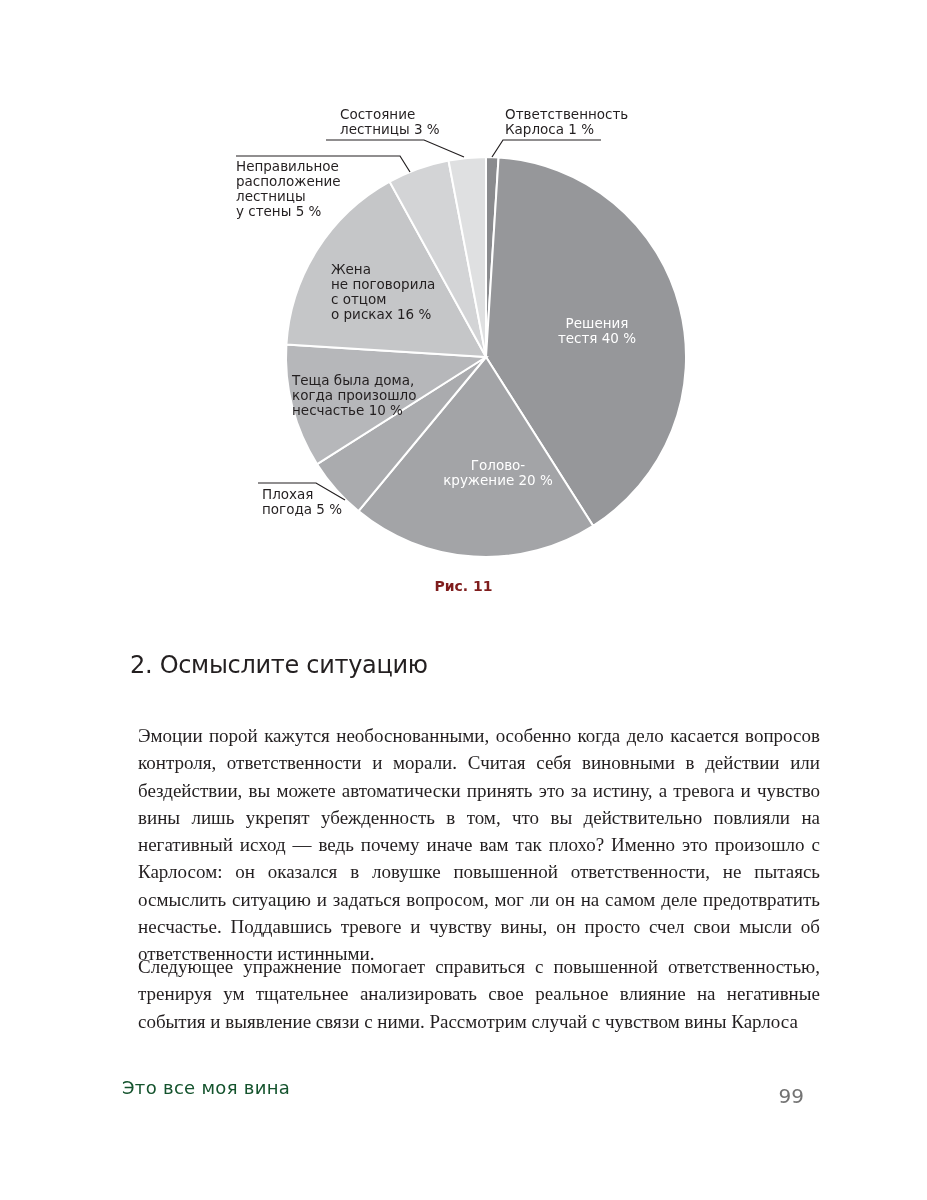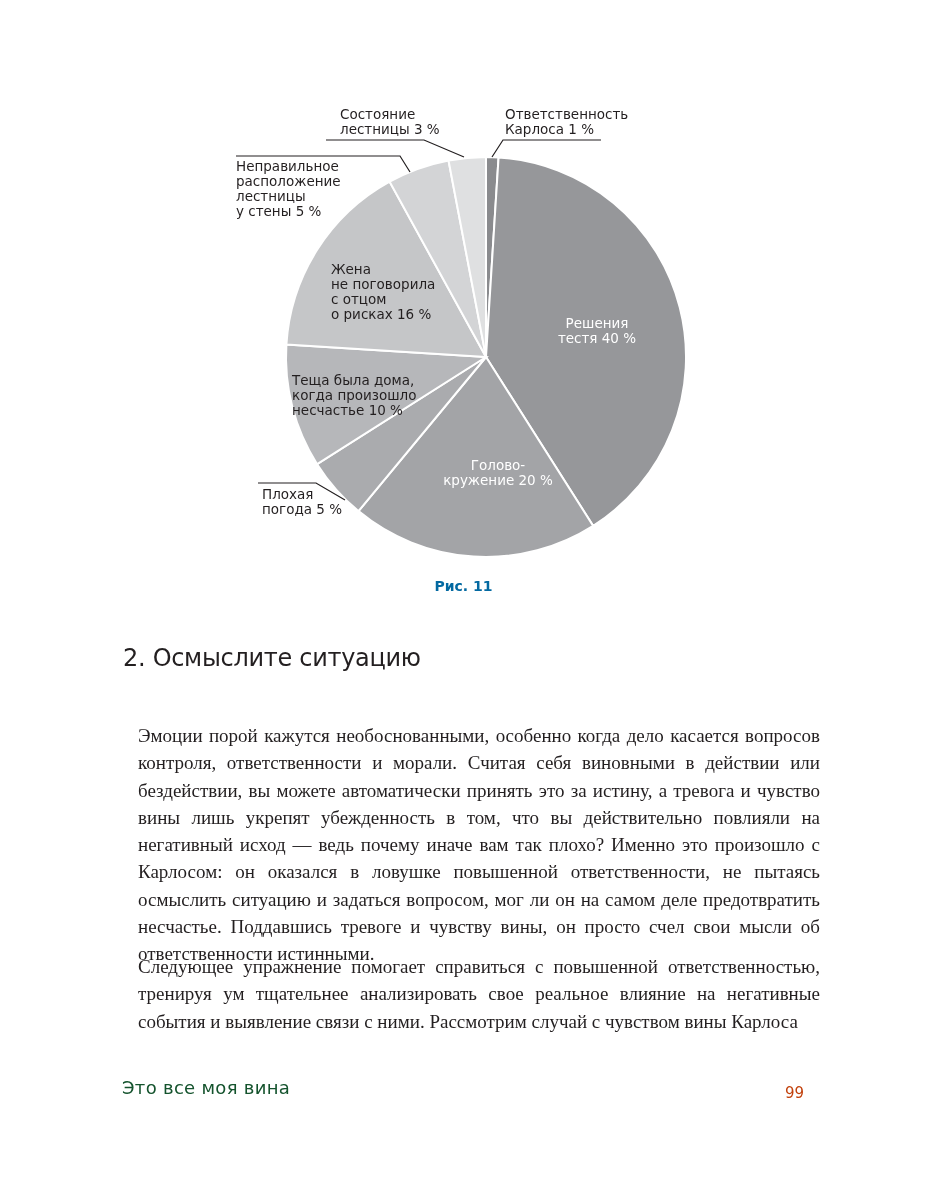--- a/index.html
+++ b/index.html
@@ -2,32 +2,32 @@
 <html><head>
 <meta charset="utf-8">
 <style>
   html, body { margin: 0; padding: 0; background: #ffffff; }
   body { width: 927px; height: 1200px; position: relative; overflow: hidden; }
   .page { position: absolute; left: 0; top: 0; width: 927px; height: 1200px; background: #fff; }
   svg.chart { position: absolute; left: 0; top: 0; width: 927px; height: 620px; }
   .lbl { font-family: "DejaVu Sans", sans-serif; font-size: 13.5px; fill: #231f20; }
   .lbl-in { font-family: "DejaVu Sans", sans-serif; font-size: 13.5px; fill: #ffffff; }
   .caption { position: absolute; left: 0; width: 927px; top: 578px; text-align: center;
-    font-family: "DejaVu Sans", sans-serif; font-weight: bold; font-size: 14px; color: #0369a1; }
-  h2.section { position: absolute; left: 122px; top: 643px; margin: 1px;
+    font-family: "DejaVu Sans", sans-serif; font-weight: bold; font-size: 14px; color: #7f1d1d; }
+  h2.section { position: absolute; left: 122px; top: 643px; margin: 8px;
     font-family: "DejaVu Sans", sans-serif; font-weight: normal; font-size: 24px; color: #231f20; letter-spacing: -0.3px; }
   .para { position: absolute; left: 122px; width: 682px; margin: 16px;
     font-family: "Liberation Serif", serif; font-size: 19px; line-height: 27.3px; color: #231f20;
     text-align: justify; hyphens: manual; }
   .p1 { top: 706px; }
   .p2 { top: 937px; }
   .footer-title { position: absolute; left: 122px; top: 1077px;
     font-family: "DejaVu Sans", sans-serif; font-size: 18px; color: #14532d; letter-spacing: 0.3px; }
   .footer-page { position: absolute; right: 123px; top: 1084px;
-    font-family: "DejaVu Sans", sans-serif; font-size: 15px; color: #c2410c; }
+    font-family: "DejaVu Sans", sans-serif; font-size: 20px; color: #737373; }
 </style>
 </head>
 <body>
 
 <div class="page">
   <svg class="chart" viewBox="0 0 927 620" xmlns="http://www.w3.org/2000/svg">
     <g id="slices">
         <path d="M486,357 L486.00,157.00 A200,200 0 0 1 498.56,157.39 Z" fill="#8a8b8e" stroke="#ffffff" stroke-width="2"></path>
         <path d="M486,357 L498.56,157.39 A200,200 0 0 1 593.17,525.87 Z" fill="#96979a" stroke="#ffffff" stroke-width="2"></path>
         <path d="M486,357 L593.17,525.87 A200,200 0 0 1 358.52,511.10 Z" fill="#a3a4a7" stroke="#ffffff" stroke-width="2"></path>

